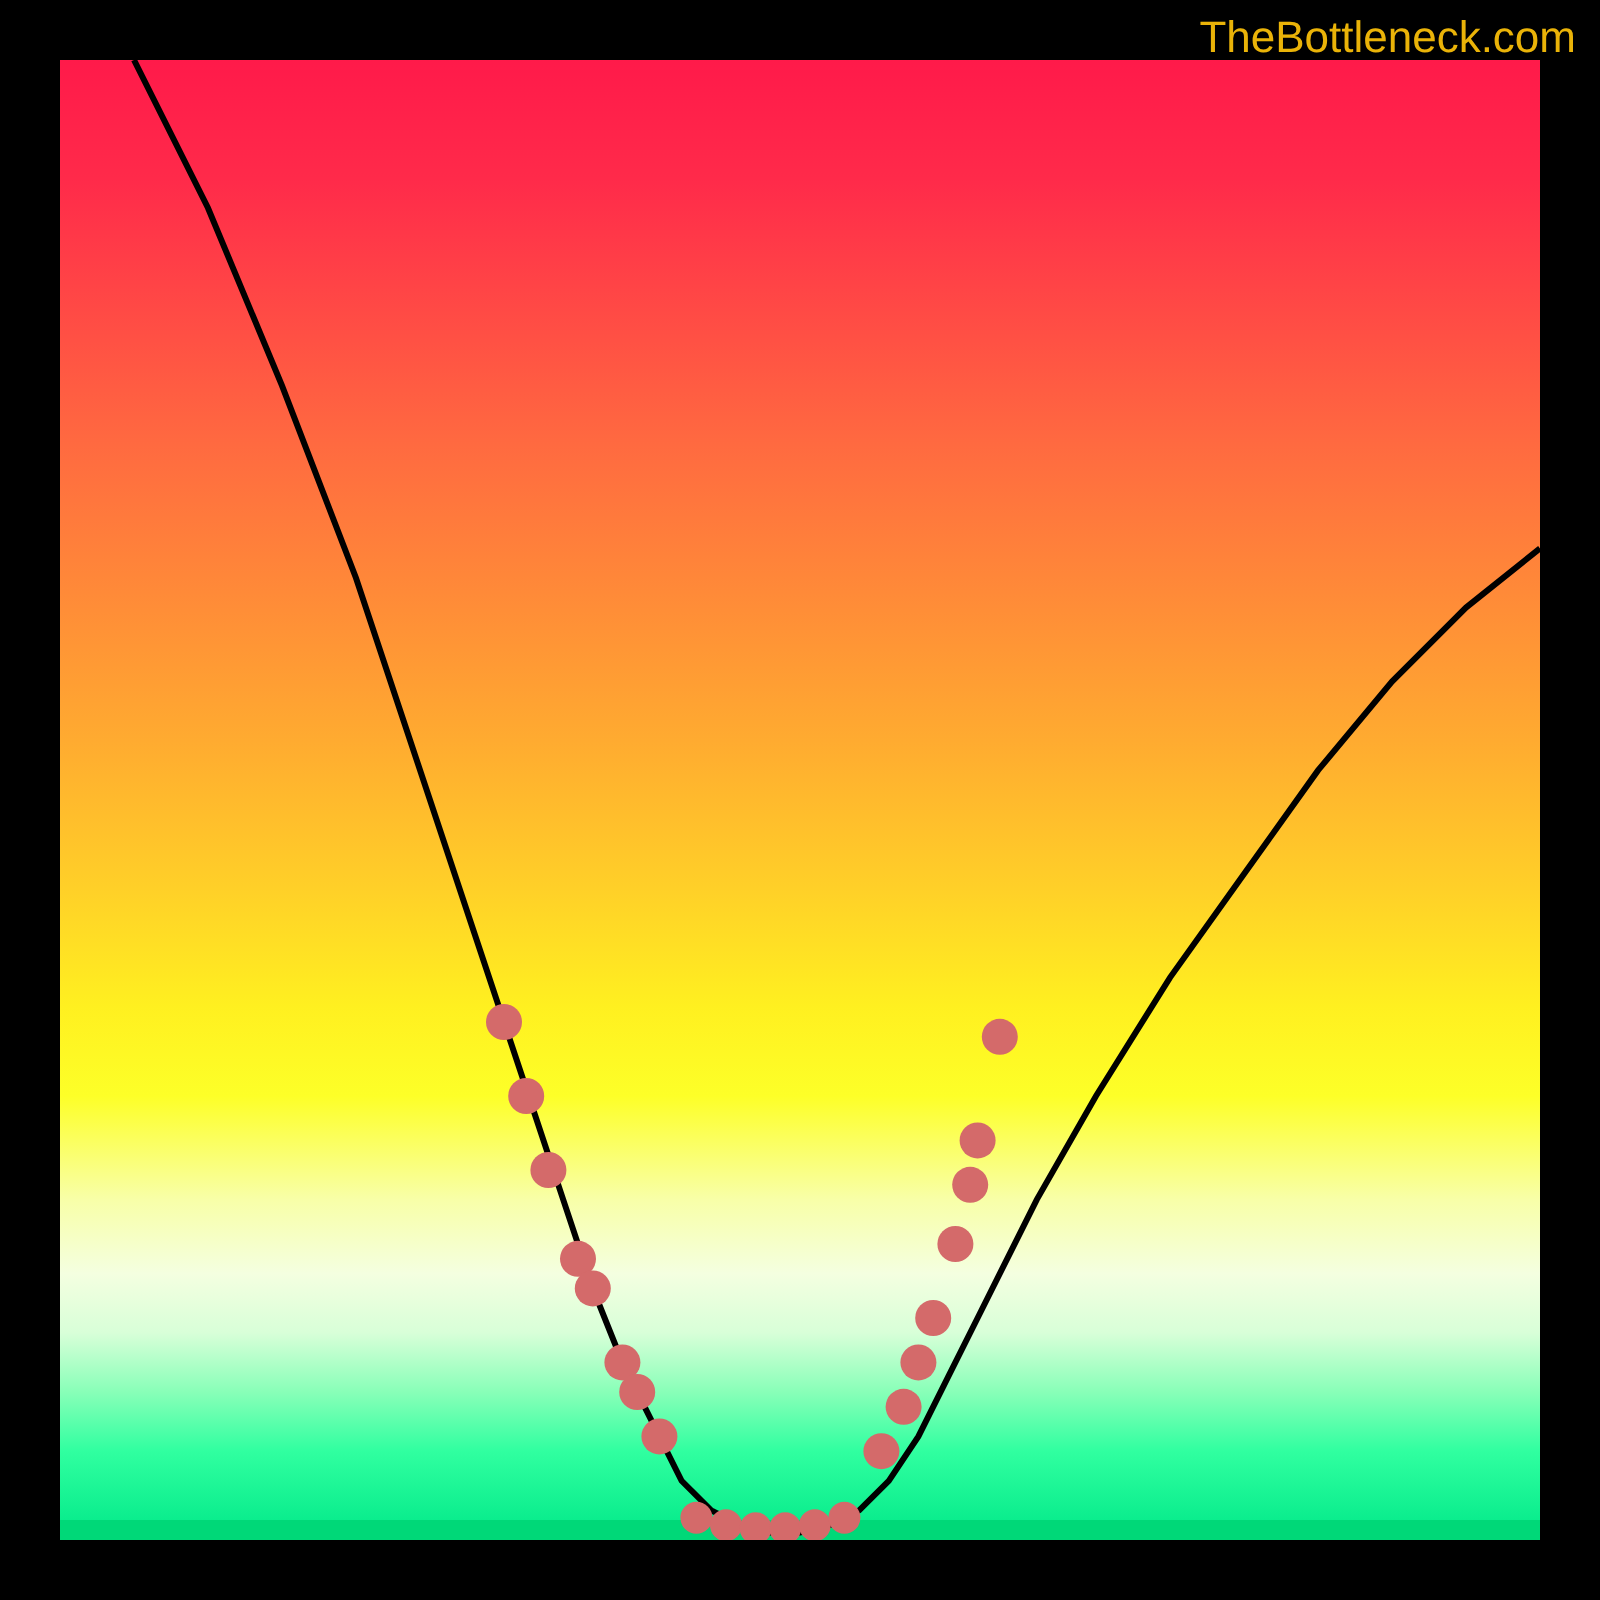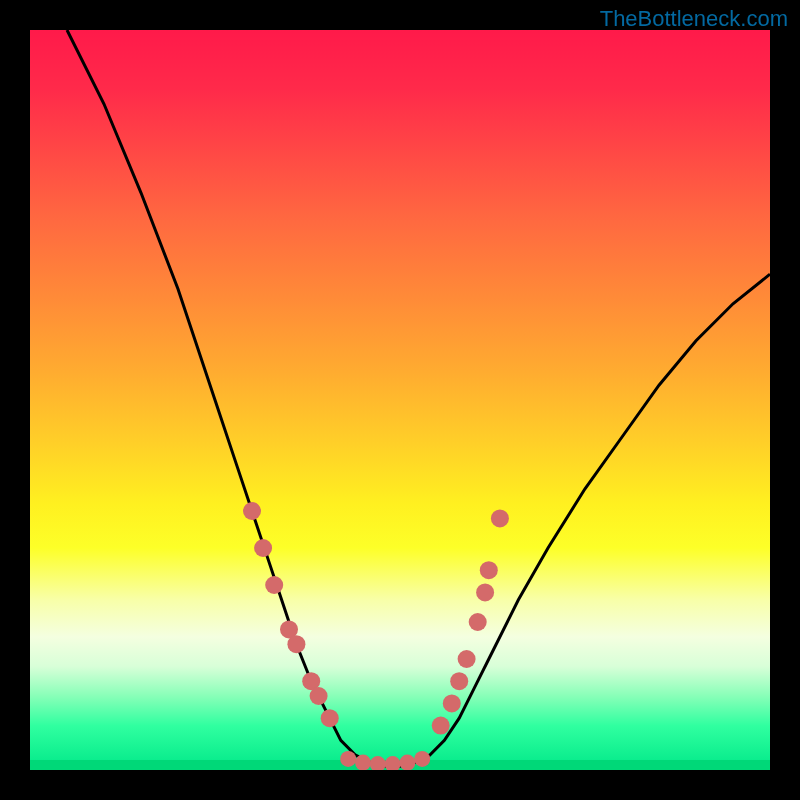--- a/index.html
+++ b/index.html
@@ -1,18 +1,18 @@
 <!DOCTYPE html>
 <html><head>
   <meta charset="utf-8">
   <style>
     * { margin: 0; padding: 0; box-sizing: border-box; }
     html, body { width: 800px; height: 800px; overflow: hidden; }
     .container { position: relative; width: 800px; height: 800px; background: #000; }
-    .watermark { position: absolute; top: 6px; right: 12px; color: #0369a1; font-family: Arial, sans-serif; font-size: 22px; font-weight: 500; z-index: 10; }
+    .watermark { position: absolute; top: 6px; right: 12px; color: #eab308; font-family: Arial, sans-serif; font-size: 22px; font-weight: 500; z-index: 10; }
     .plot-area { position: absolute; left: 30px; top: 30px; width: 740px; height: 740px; }
     .gradient-bg { position: absolute; inset: 0; background: linear-gradient(to bottom,
       #ff1a4a 0%,
       #ff2a4a 8%,
       #ff4a45 17%,
       #ff6a40 26%,
       #ff8a38 36%,
       #ffab30 46%,
       #ffd028 56%,
       #fff020 64%,

